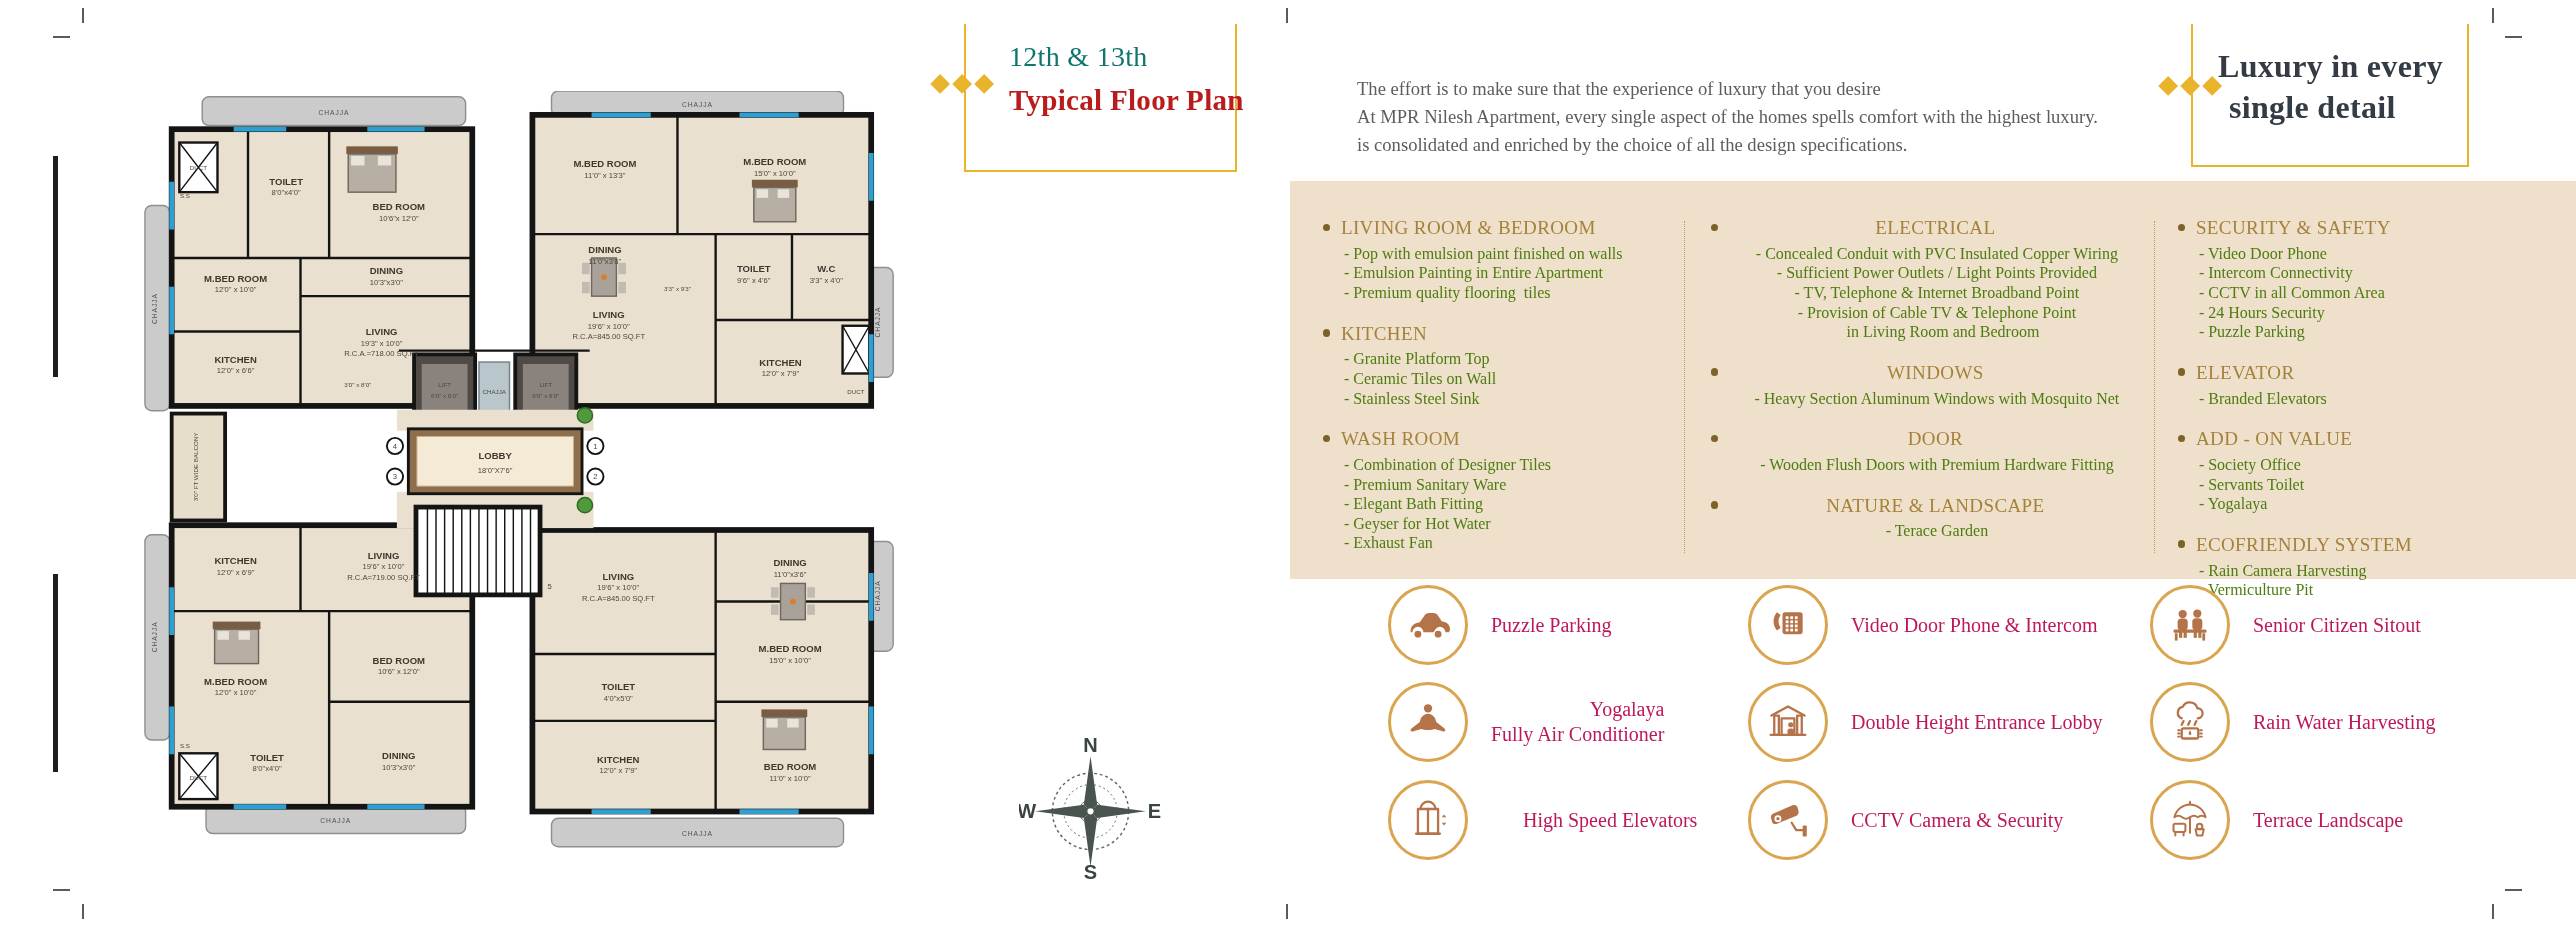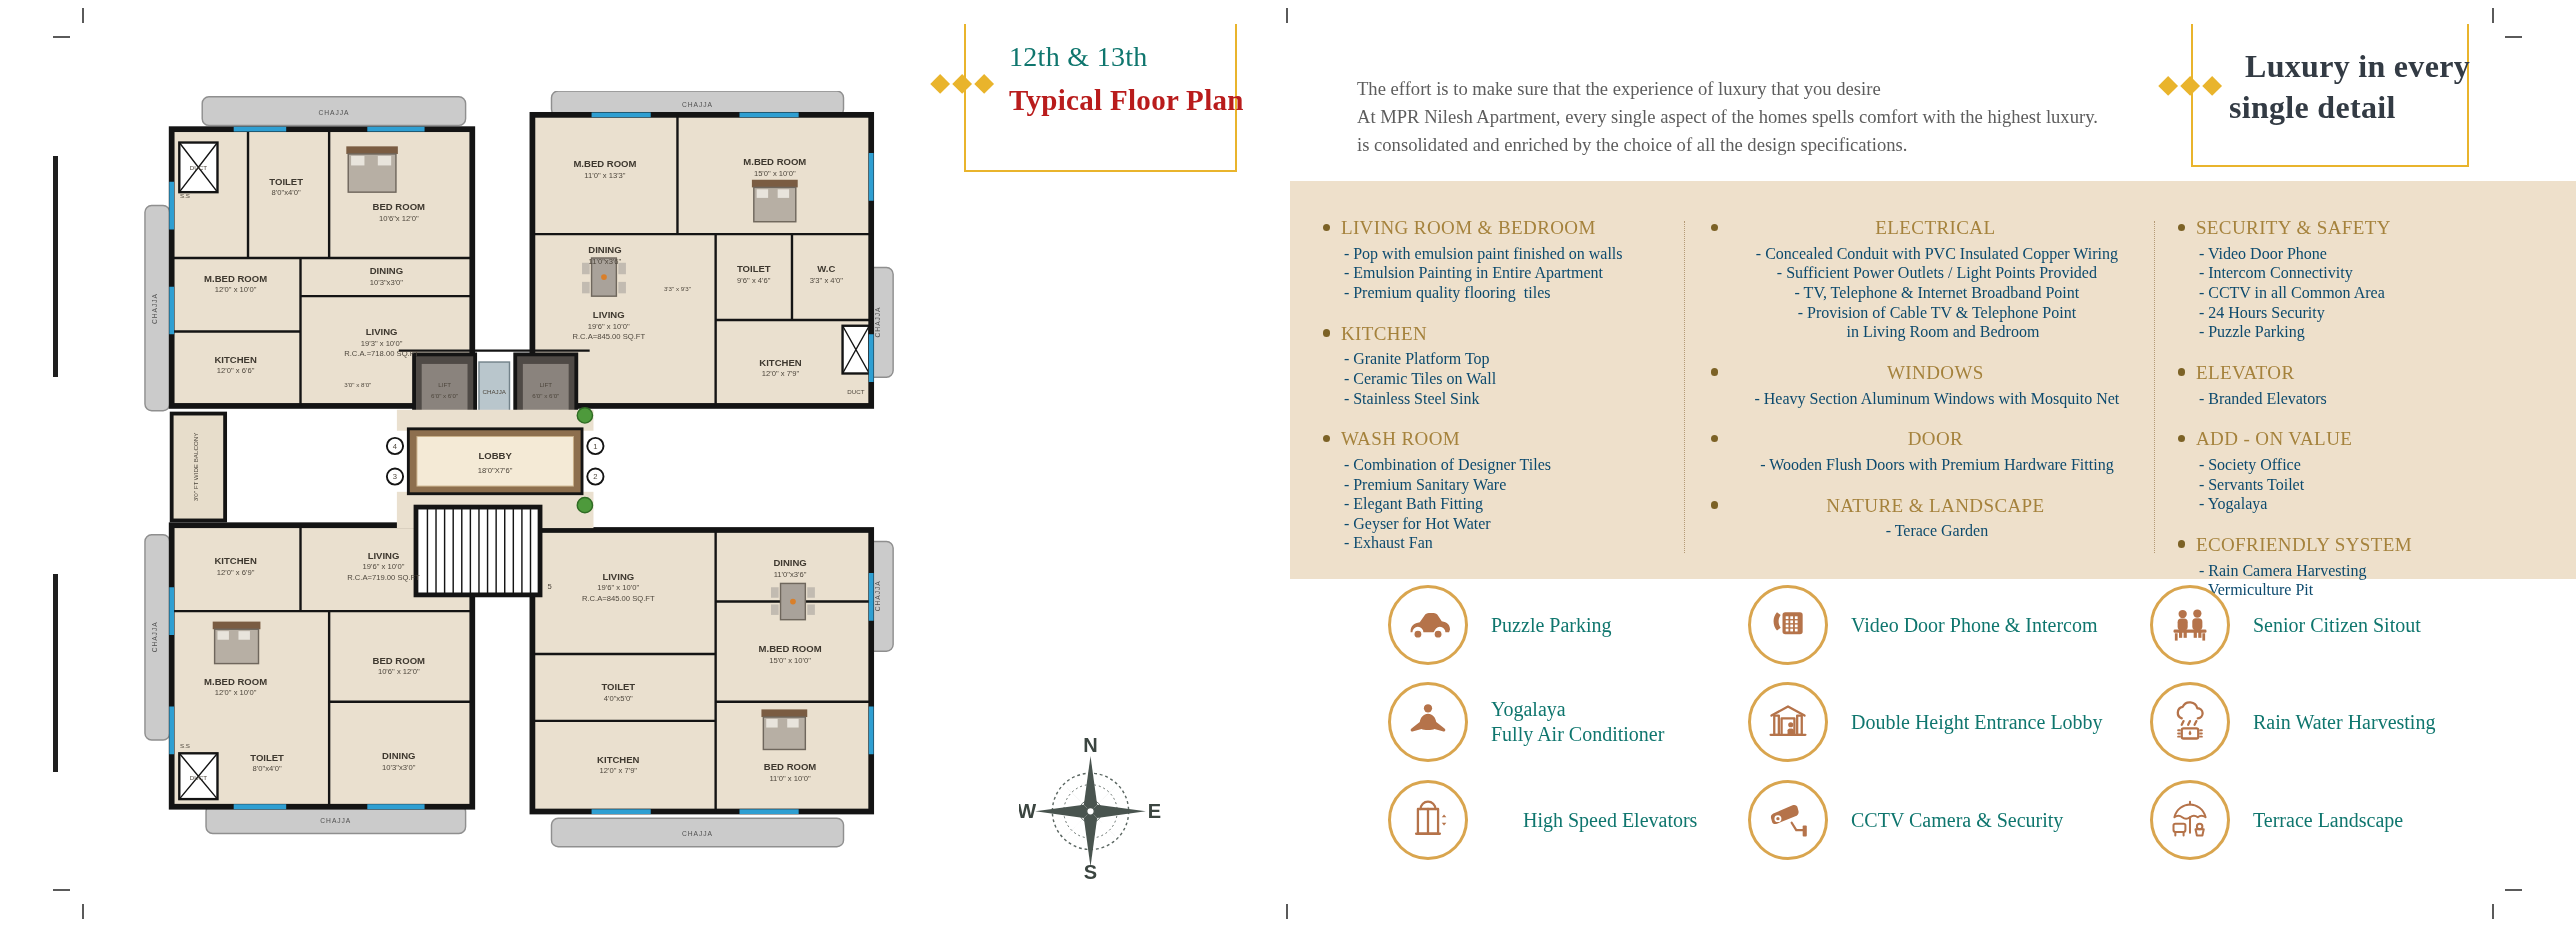--- a/index.html
+++ b/index.html
@@ -12,25 +12,25 @@
   .t1{font-size:28px;font-weight:normal;color:#0f766e;letter-spacing:0.3px;white-space:nowrap;}
   .t2{font-size:29px;font-weight:bold;color:#b91c1c;letter-spacing:0.3px;white-space:nowrap;}
   .t1b{font-size:32px;font-weight:bold;color:#333b44;letter-spacing:0.3px;white-space:nowrap;}
   .intro-line{font-size:18.6px;color:#5d5d5d;line-height:28px;white-space:nowrap;}
   .panel{position:absolute;background:#eee0cb;}
   .vsep{position:absolute;border-left:1.9px dotted #b49a76;}
   .spec-col{position:absolute;}
   .spec-sec{margin-bottom:20px;}
   .spec-h{font-size:19px;color:#a5823c;letter-spacing:0.4px;padding-left:21px;position:relative;margin:0 0 4.8px 0;white-space:nowrap;}
   .spec-h::before{content:"";position:absolute;left:2.9px;top:6.7px;width:7.6px;height:7.6px;border-radius:50%;background:#7c6226;}
-  .spec-item{font-size:16px;color:#0c4a6e;line-height:19.6px;padding-left:24px;white-space:pre-wrap;}
+  .spec-item{font-size:16px;color:#4d7c0f;line-height:19.6px;padding-left:24px;white-space:pre-wrap;}
   .amen{position:absolute;display:flex;align-items:center;}
   .amen-circle{width:74px;height:74px;border:3.8px solid #d9a54e;border-radius:50%;display:flex;
                align-items:center;justify-content:center;color:#b5734a;flex:0 0 auto;background:#fff;}
-  .amen-label{margin-left:23px;font-size:20px;color:#0f766e;line-height:25px;white-space:pre-line;}
+  .amen-label{margin-left:23px;font-size:20px;color:#be185d;line-height:25px;white-space:pre-line;text-align:right;}
   
   .wall{fill:#eae0cf;stroke:#141414;stroke-width:6;}
   .part{stroke:#141414;stroke-width:2.5;fill:none;}
   .ch-rect{fill:#cbcbcb;stroke:#8f8f8f;stroke-width:1.5;}
   .ch-t{font:7px/1 "Liberation Sans",sans-serif;fill:#4f4f4f;letter-spacing:1px;text-anchor:middle;}
   .rn{font:700 10px/1 "Liberation Sans",sans-serif;fill:#3e382f;text-anchor:middle;}
   .rd{font:8px/1 "Liberation Sans",sans-serif;fill:#4e473d;text-anchor:middle;}
   .rs{font:6.5px/1 "Liberation Sans",sans-serif;fill:#4e473d;text-anchor:middle;}
   .win{stroke:#2f9fd2;stroke-width:5;}
   .x{stroke:#141414;stroke-width:1.5;}
@@ -281,21 +281,21 @@
 
   <div class="abs" style="left:1288px;top:0;width:1288px;height:927px;">
 
     <div class="abs" style="left:69px;top:75px;">
       <div class="intro-line">The effort is to make sure that the experience of luxury that you desire</div>
       <div class="intro-line">At MPR Nilesh Apartment, every single aspect of the homes spells comfort with the highest luxury.</div>
       <div class="intro-line">is consolidated and enriched by the choice of all the design specifications.</div>
     </div>
 
     <div class="abs" style="left:903px;top:24px;width:274px;height:141px;border-left:2.9px solid #e9b42c;border-right:2.9px solid #e9b42c;border-bottom:2.9px solid #e9b42c;">
-      <div class="t1b" style="position:absolute;left:52px;top:24px;text-align:right;">Luxury in every</div>
+      <div class="t1b" style="position:absolute;left:25px;top:24px;text-align:right;">Luxury in every</div>
       <div class="t1b" style="position:absolute;left:36px;top:65px;">single detail</div>
     </div>
     <div class="dia" style="left:873px;top:79px;"></div>
     <div class="dia" style="left:895px;top:79px;"></div>
     <div class="dia" style="left:917px;top:79px;"></div>
 
     <div class="panel" style="left:1.9px;top:181px;width:1428px;height:398px;">
       <div class="vsep" style="left:394px;top:40px;height:332px;"></div>
       <div class="vsep" style="left:864px;top:40px;height:332px;"></div>
 

